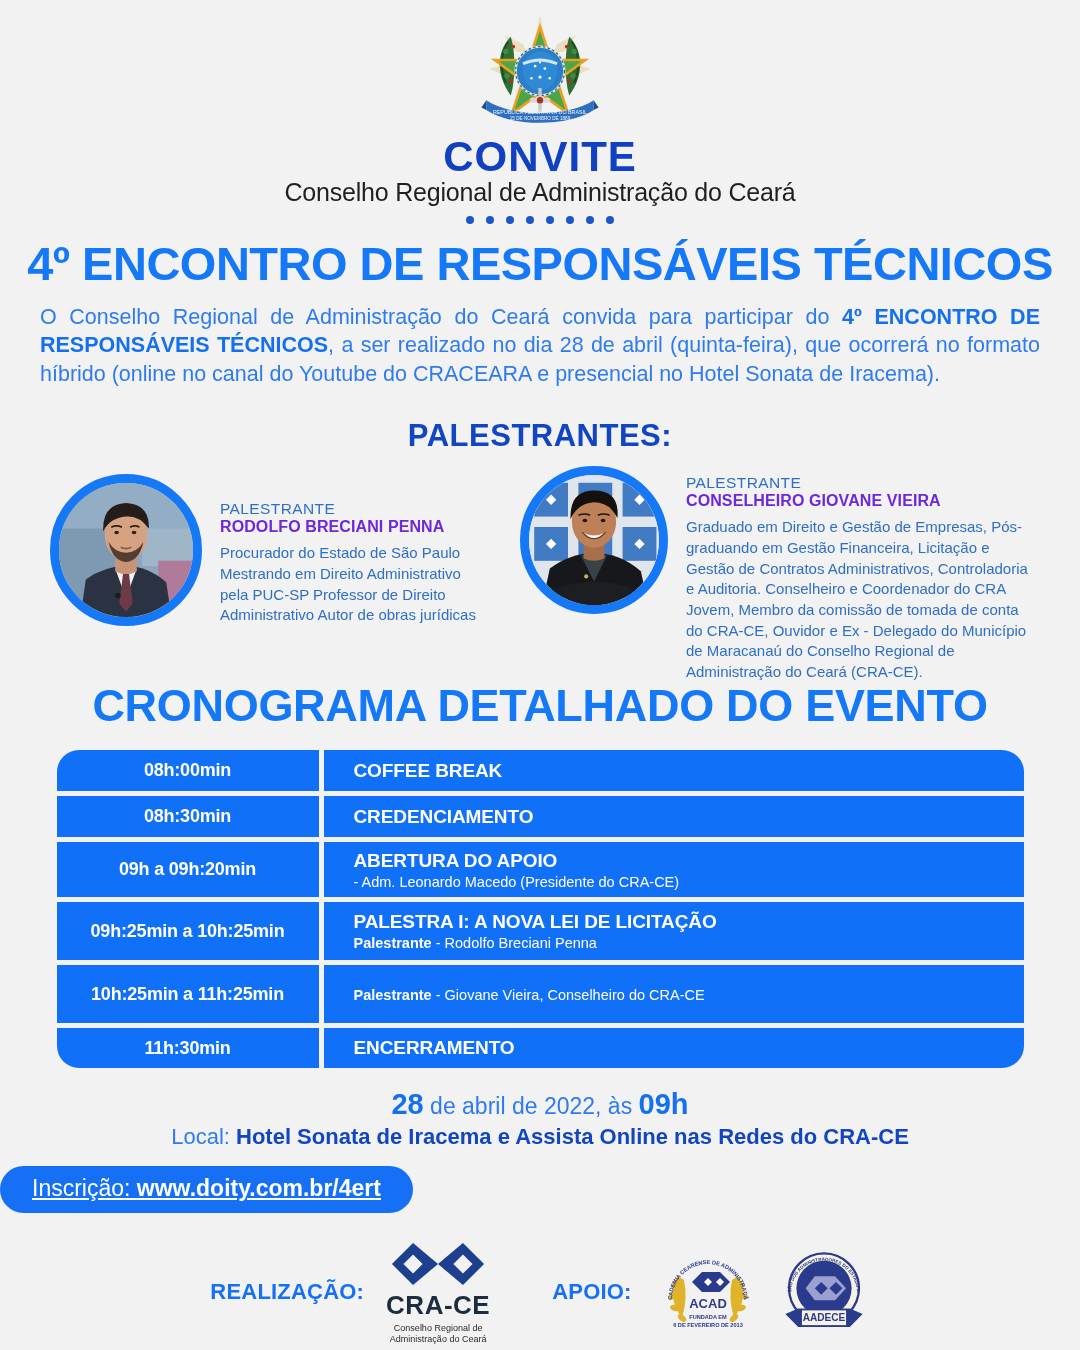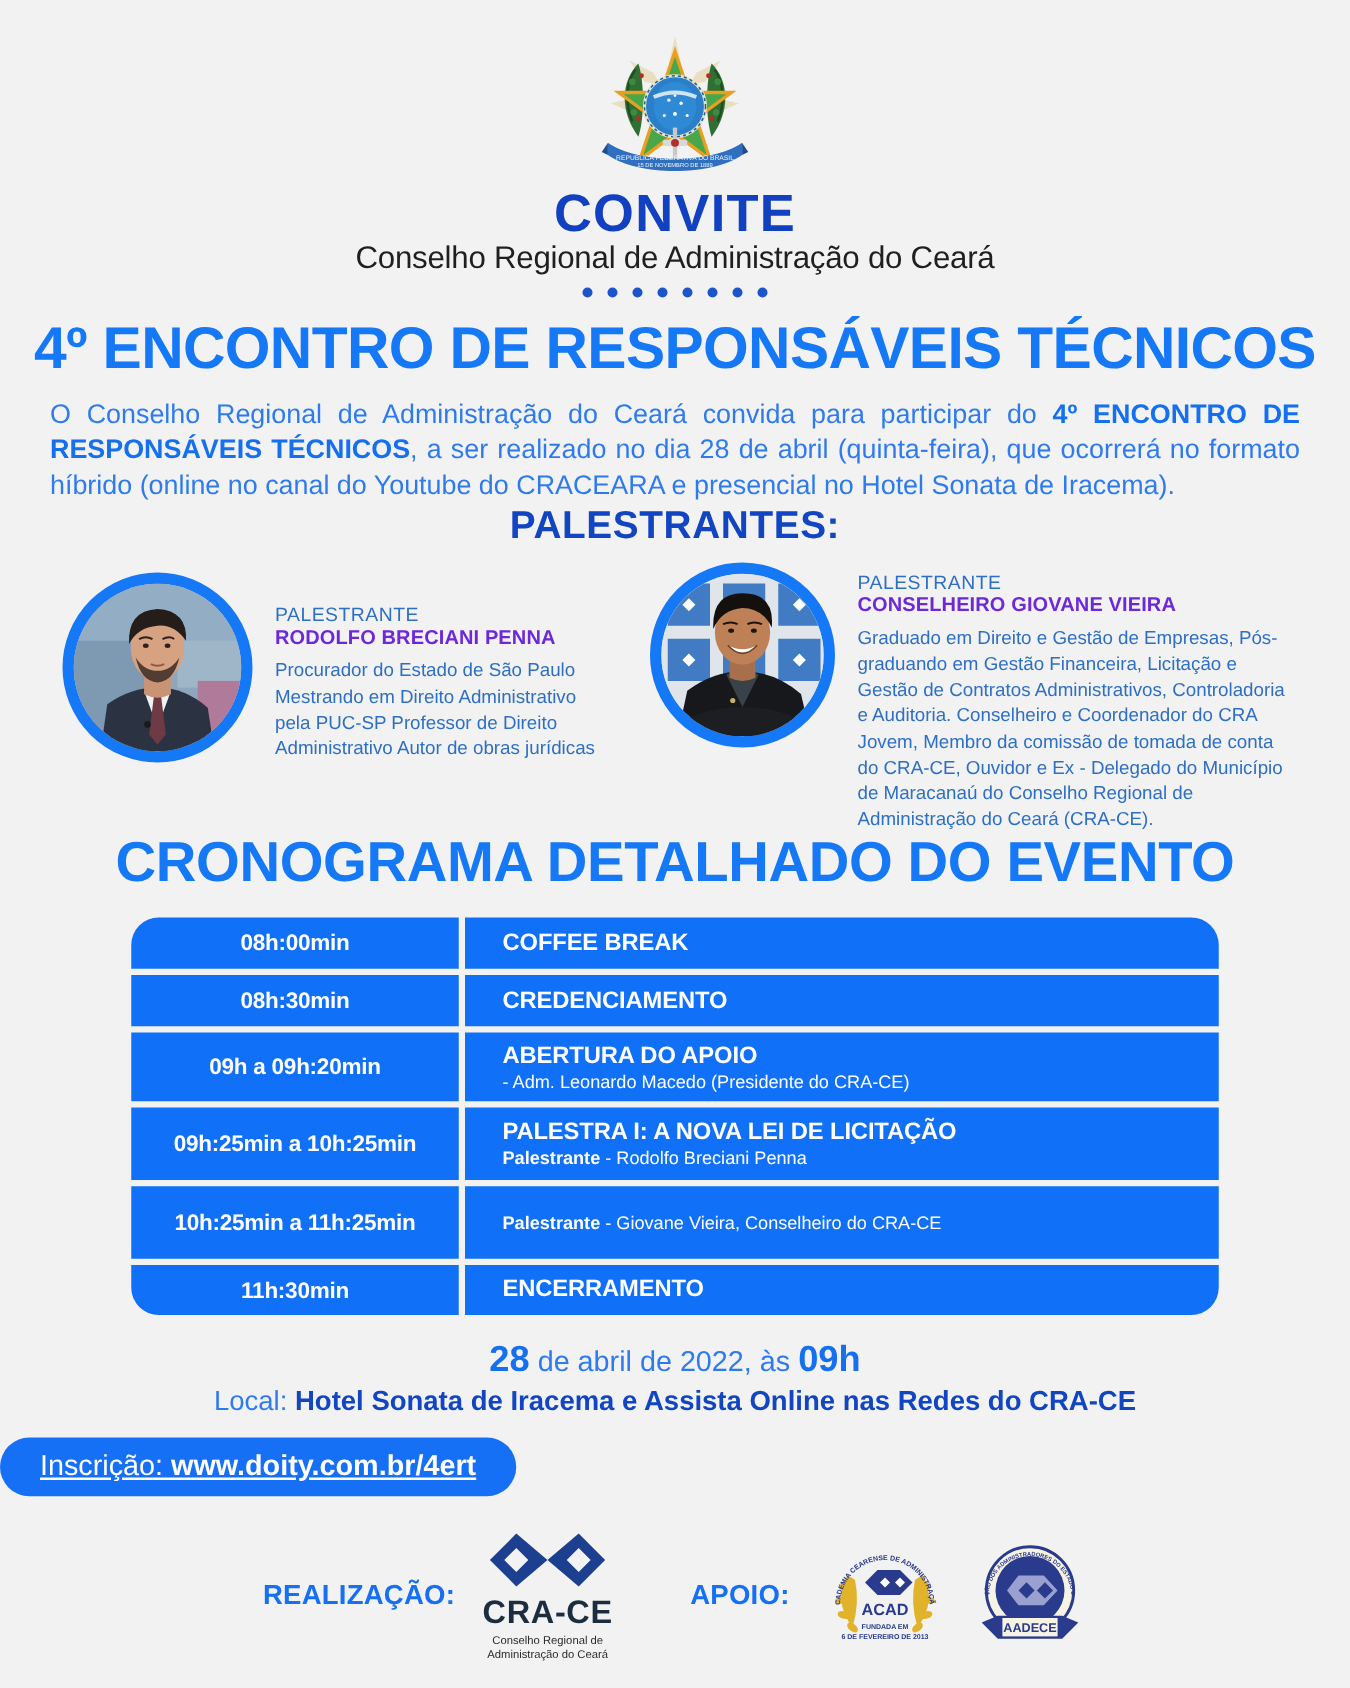--- a/index.html
+++ b/index.html
@@ -5,21 +5,21 @@
   * { box-sizing: border-box; margin: 0; padding: 0; }
   html, body { width: 1080px; height: 1350px; }
   body {
     background: #f2f2f2;
     font-family: "Liberation Sans", sans-serif;
     position: relative;
     overflow: hidden;
   }
 
   
-  .header { padding-top: 24px; text-align: center; }
+  .header { padding-top: 10px; text-align: center; }
 
   .coat { width: 122px; height: 122px; margin: 0 auto; display: block; }
 
   .convite {
     font-size: 42px;
     font-weight: bold;
     color: #1140c0;
     letter-spacing: 1px;
     margin-top: 4px;
     line-height: 1;
@@ -48,21 +48,21 @@
     margin: 16px 40px 0 40px;
     font-size: 21.5px;
     line-height: 1.32;
     color: #2e7bf0;
     text-align: justify;
   }
   .intro b { color: #1570ef; font-weight: bold; }
 
   
   .palestrantes-head {
-    margin-top: 0;
+    margin-top: 30px;
     text-align: center;
     font-size: 31px;
     font-weight: bold;
     color: #1145c2;
     letter-spacing: 0.5px;
   }
 
   .speakers { margin-top: 12px; position: relative; height: 200px; }
 
   .spk { position: absolute; display: flex; align-items: flex-start; }
@@ -92,21 +92,21 @@
     margin-top: 14px;
     text-align: center;
     font-size: 45px;
     font-weight: bold;
     color: #1578f7;
     letter-spacing: -0.3px;
   }
 
   .table {
     margin: 18px auto 0 auto;
-    width: 870px;
+    width: 967px;
     display: flex;
     flex-direction: column;
     gap: 5px;
   }
   .row {
     display: flex;
     background: transparent;
     min-height: 40px;
     gap: 5px;
   }

